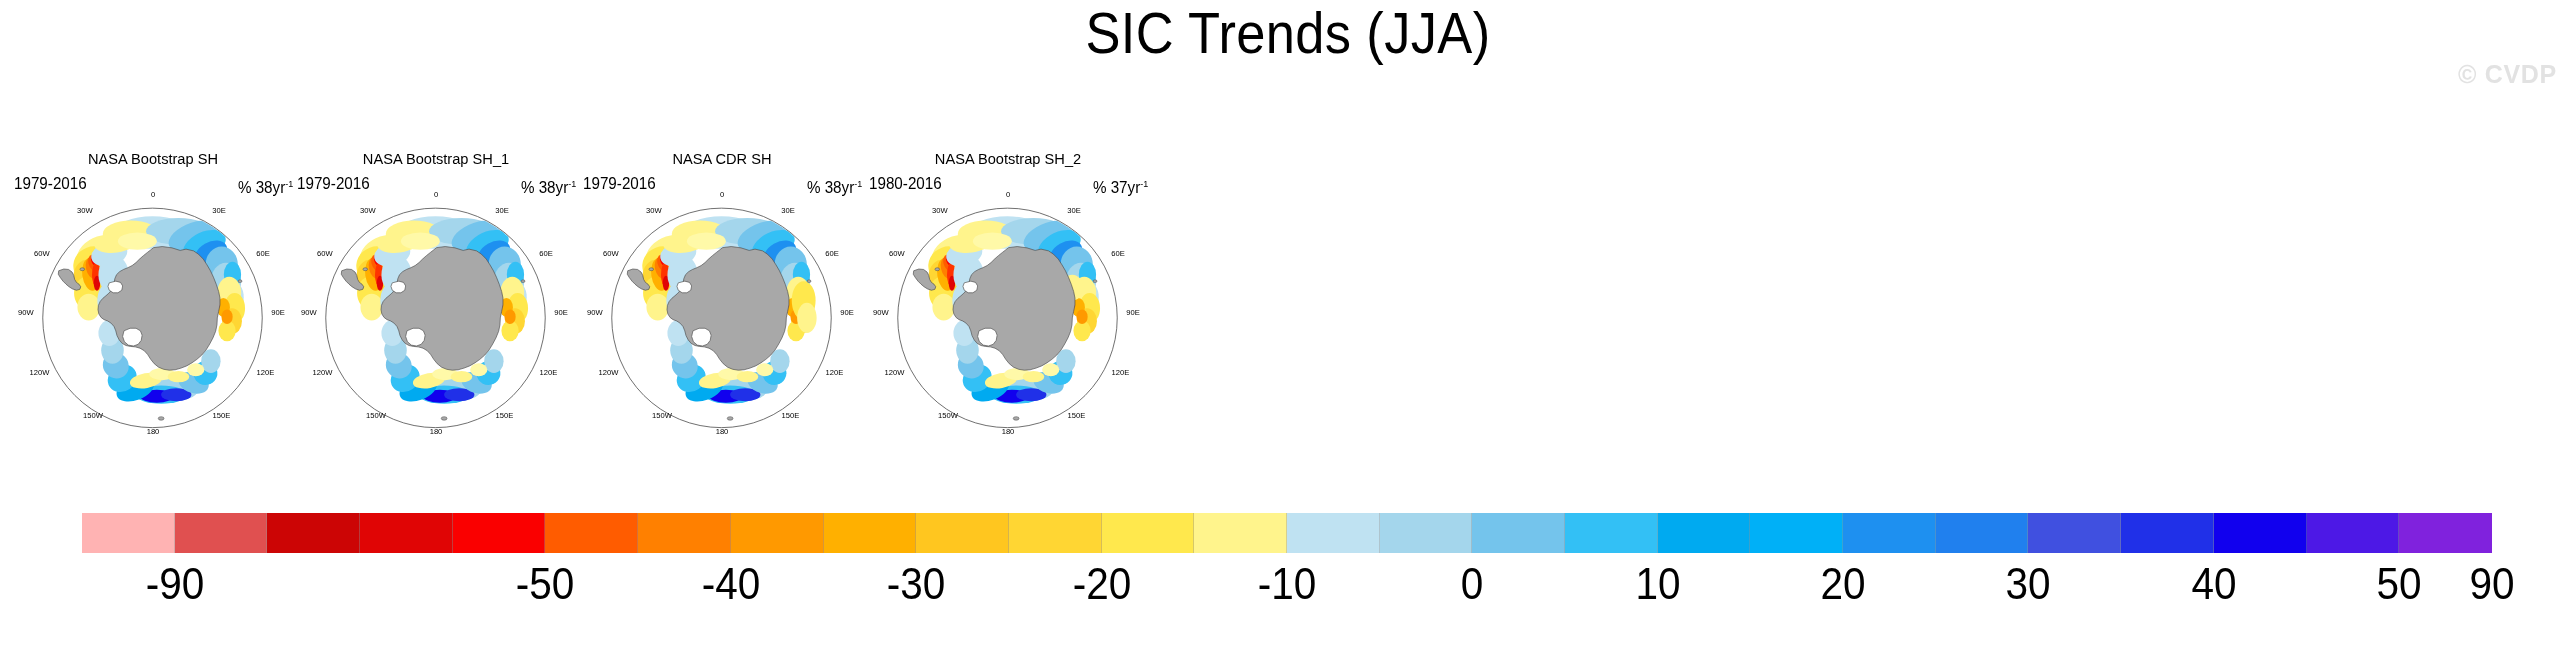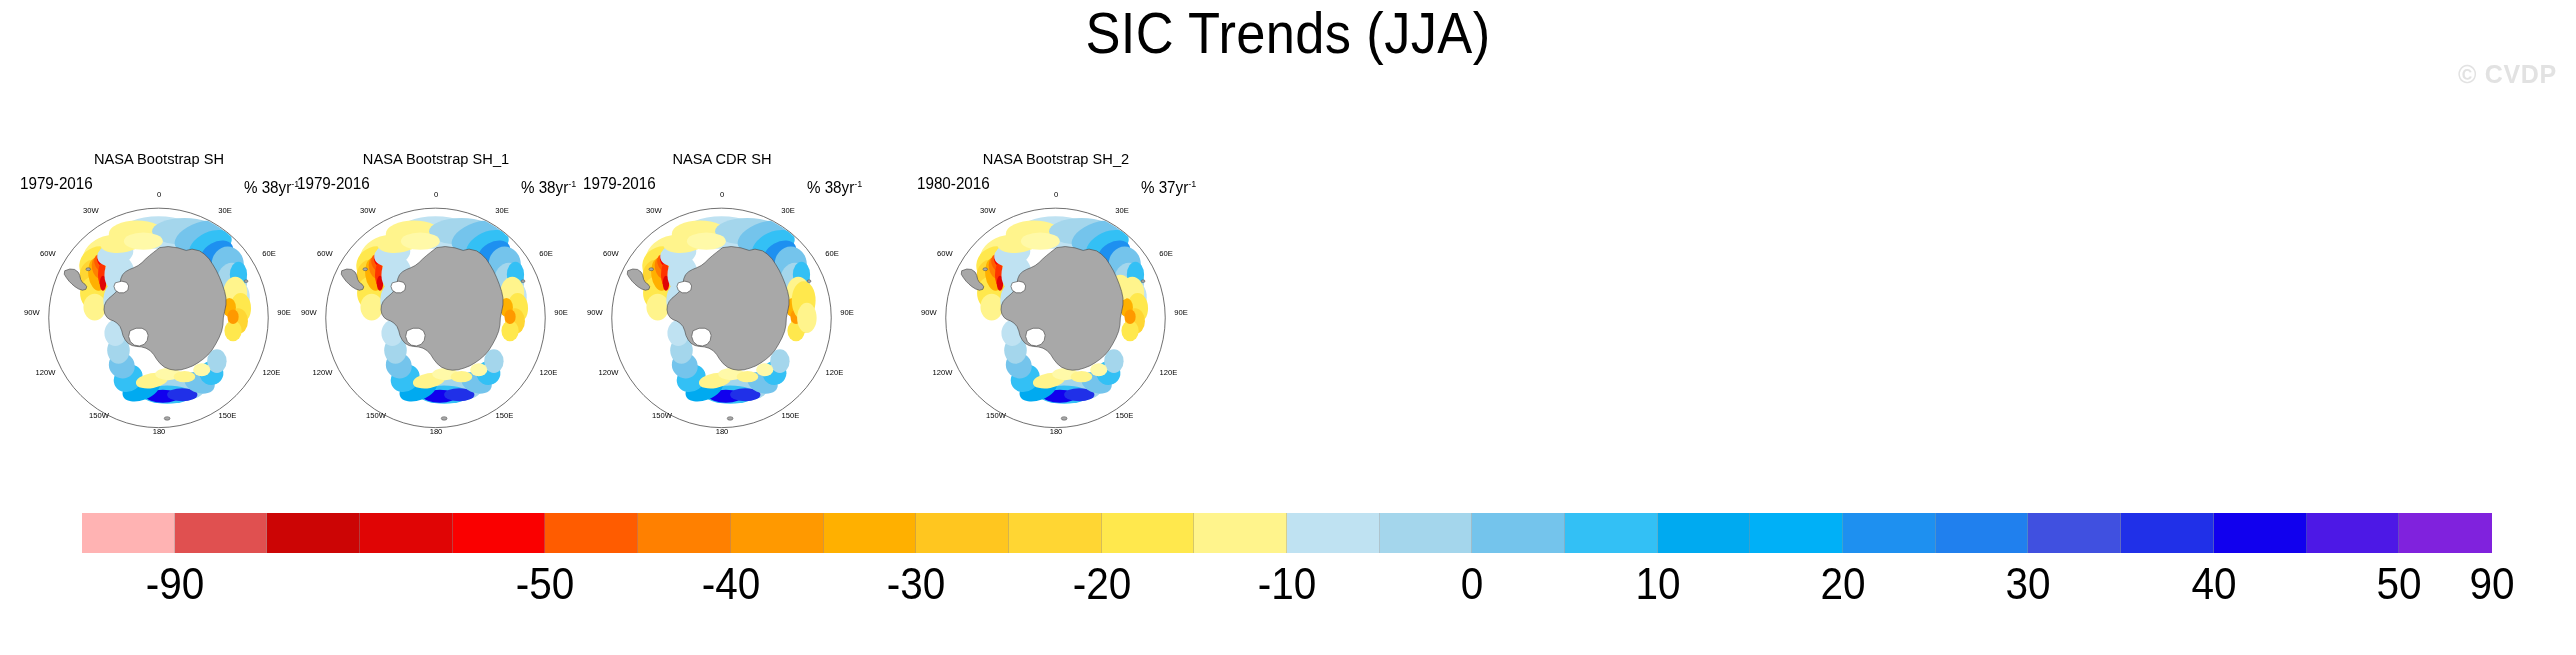--- a/index.html
+++ b/index.html
@@ -40,21 +40,21 @@
   #cb-labels .tick{position:absolute;top:0;font-size:45px;line-height:53px;
     transform:translateX(-50%) scaleX(0.90);text-align:center;white-space:nowrap;}
 </style>
 </head>
 <body>
 
 <div id="page-title">SIC Trends (JJA)</div>
 <div id="watermark">© CVDP</div>
 
 <div id="panels-container">
-    <div class="panel" style="left: 16px;">
+    <div class="panel" style="left: 10px;">
       <div class="panel-title">NASA Bootstrap SH</div>
       <div class="panel-period">1979-2016</div>
       <div class="panel-units"><span>% 38yr</span><sup>-1</sup></div>
       <div class="mapwrap">
         <svg width="259" height="245" viewBox="0 0 354 334">
           <defs>
             <clipPath id="clip0">
               <circle cx="177" cy="173" r="149"></circle>
             </clipPath>
           </defs>
@@ -297,21 +297,21 @@
         <div class="lonlab" style="left: 233px; top: 182px; transform: translate(0%, -50%) scaleX(0.95);">120E</div>
         <div class="lonlab" style="left: 189px; top: 225px; transform: translate(0%, -50%) scaleX(0.95);">150E</div>
         <div class="lonlab" style="left: 130px; top: 241px; transform: translate(-50%, -50%) scaleX(0.95);">180</div>
         <div class="lonlab" style="left: 70px; top: 225px; transform: translate(-50%, -50%) scaleX(0.95);">150W</div>
         <div class="lonlab" style="left: 27px; top: 182px; transform: translate(-100%, -50%) scaleX(0.95);">120W</div>
         <div class="lonlab" style="left: 11px; top: 122px; transform: translate(-100%, -50%) scaleX(0.95);">90W</div>
         <div class="lonlab" style="left: 27px; top: 63px; transform: translate(-100%, -50%) scaleX(0.95);">60W</div>
         <div class="lonlab" style="left: 70px; top: 19.6px; transform: translate(-100%, -50%) scaleX(0.95);">30W</div>
       </div>
     </div>
-    <div class="panel" style="left: 865px; margin-left: 48px;">
+    <div class="panel" style="left: 865px;">
       <div class="panel-title">NASA Bootstrap SH_2</div>
       <div class="panel-period">1980-2016</div>
       <div class="panel-units"><span>% 37yr</span><sup>-1</sup></div>
       <div class="mapwrap">
         <svg width="259" height="245" viewBox="0 0 354 334">
           <defs>
             <clipPath id="clip3">
               <circle cx="177" cy="173" r="149"></circle>
             </clipPath>
           </defs>

